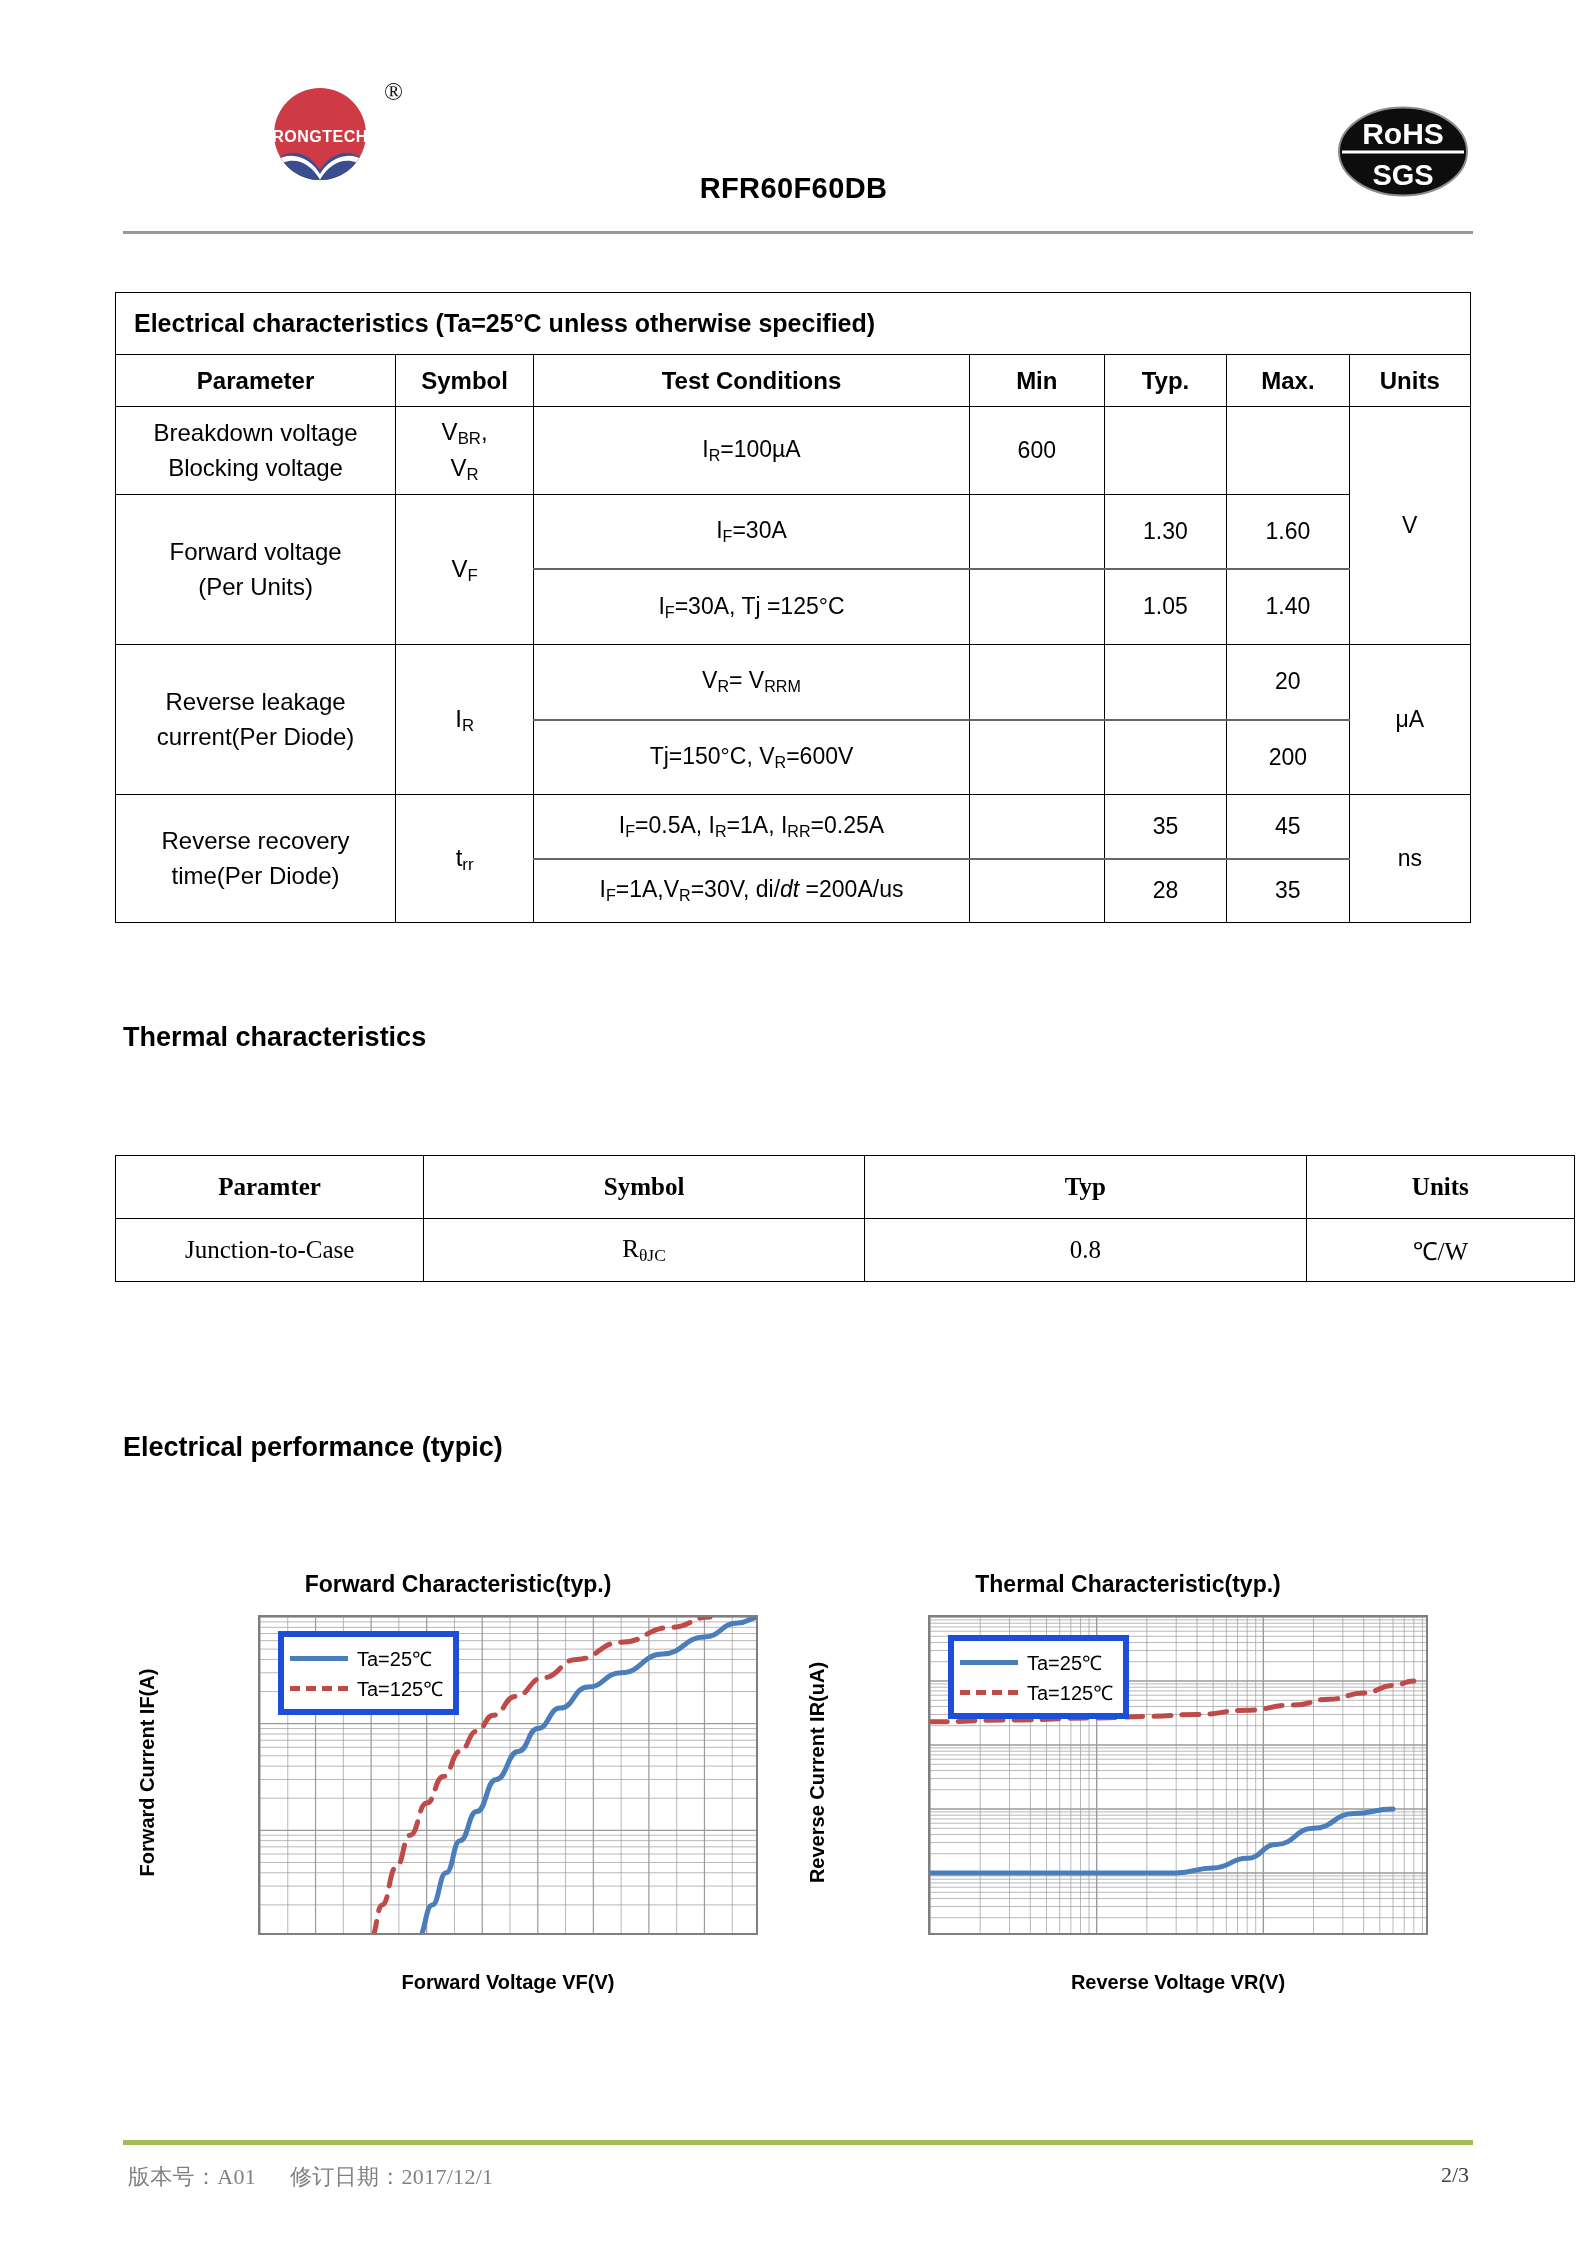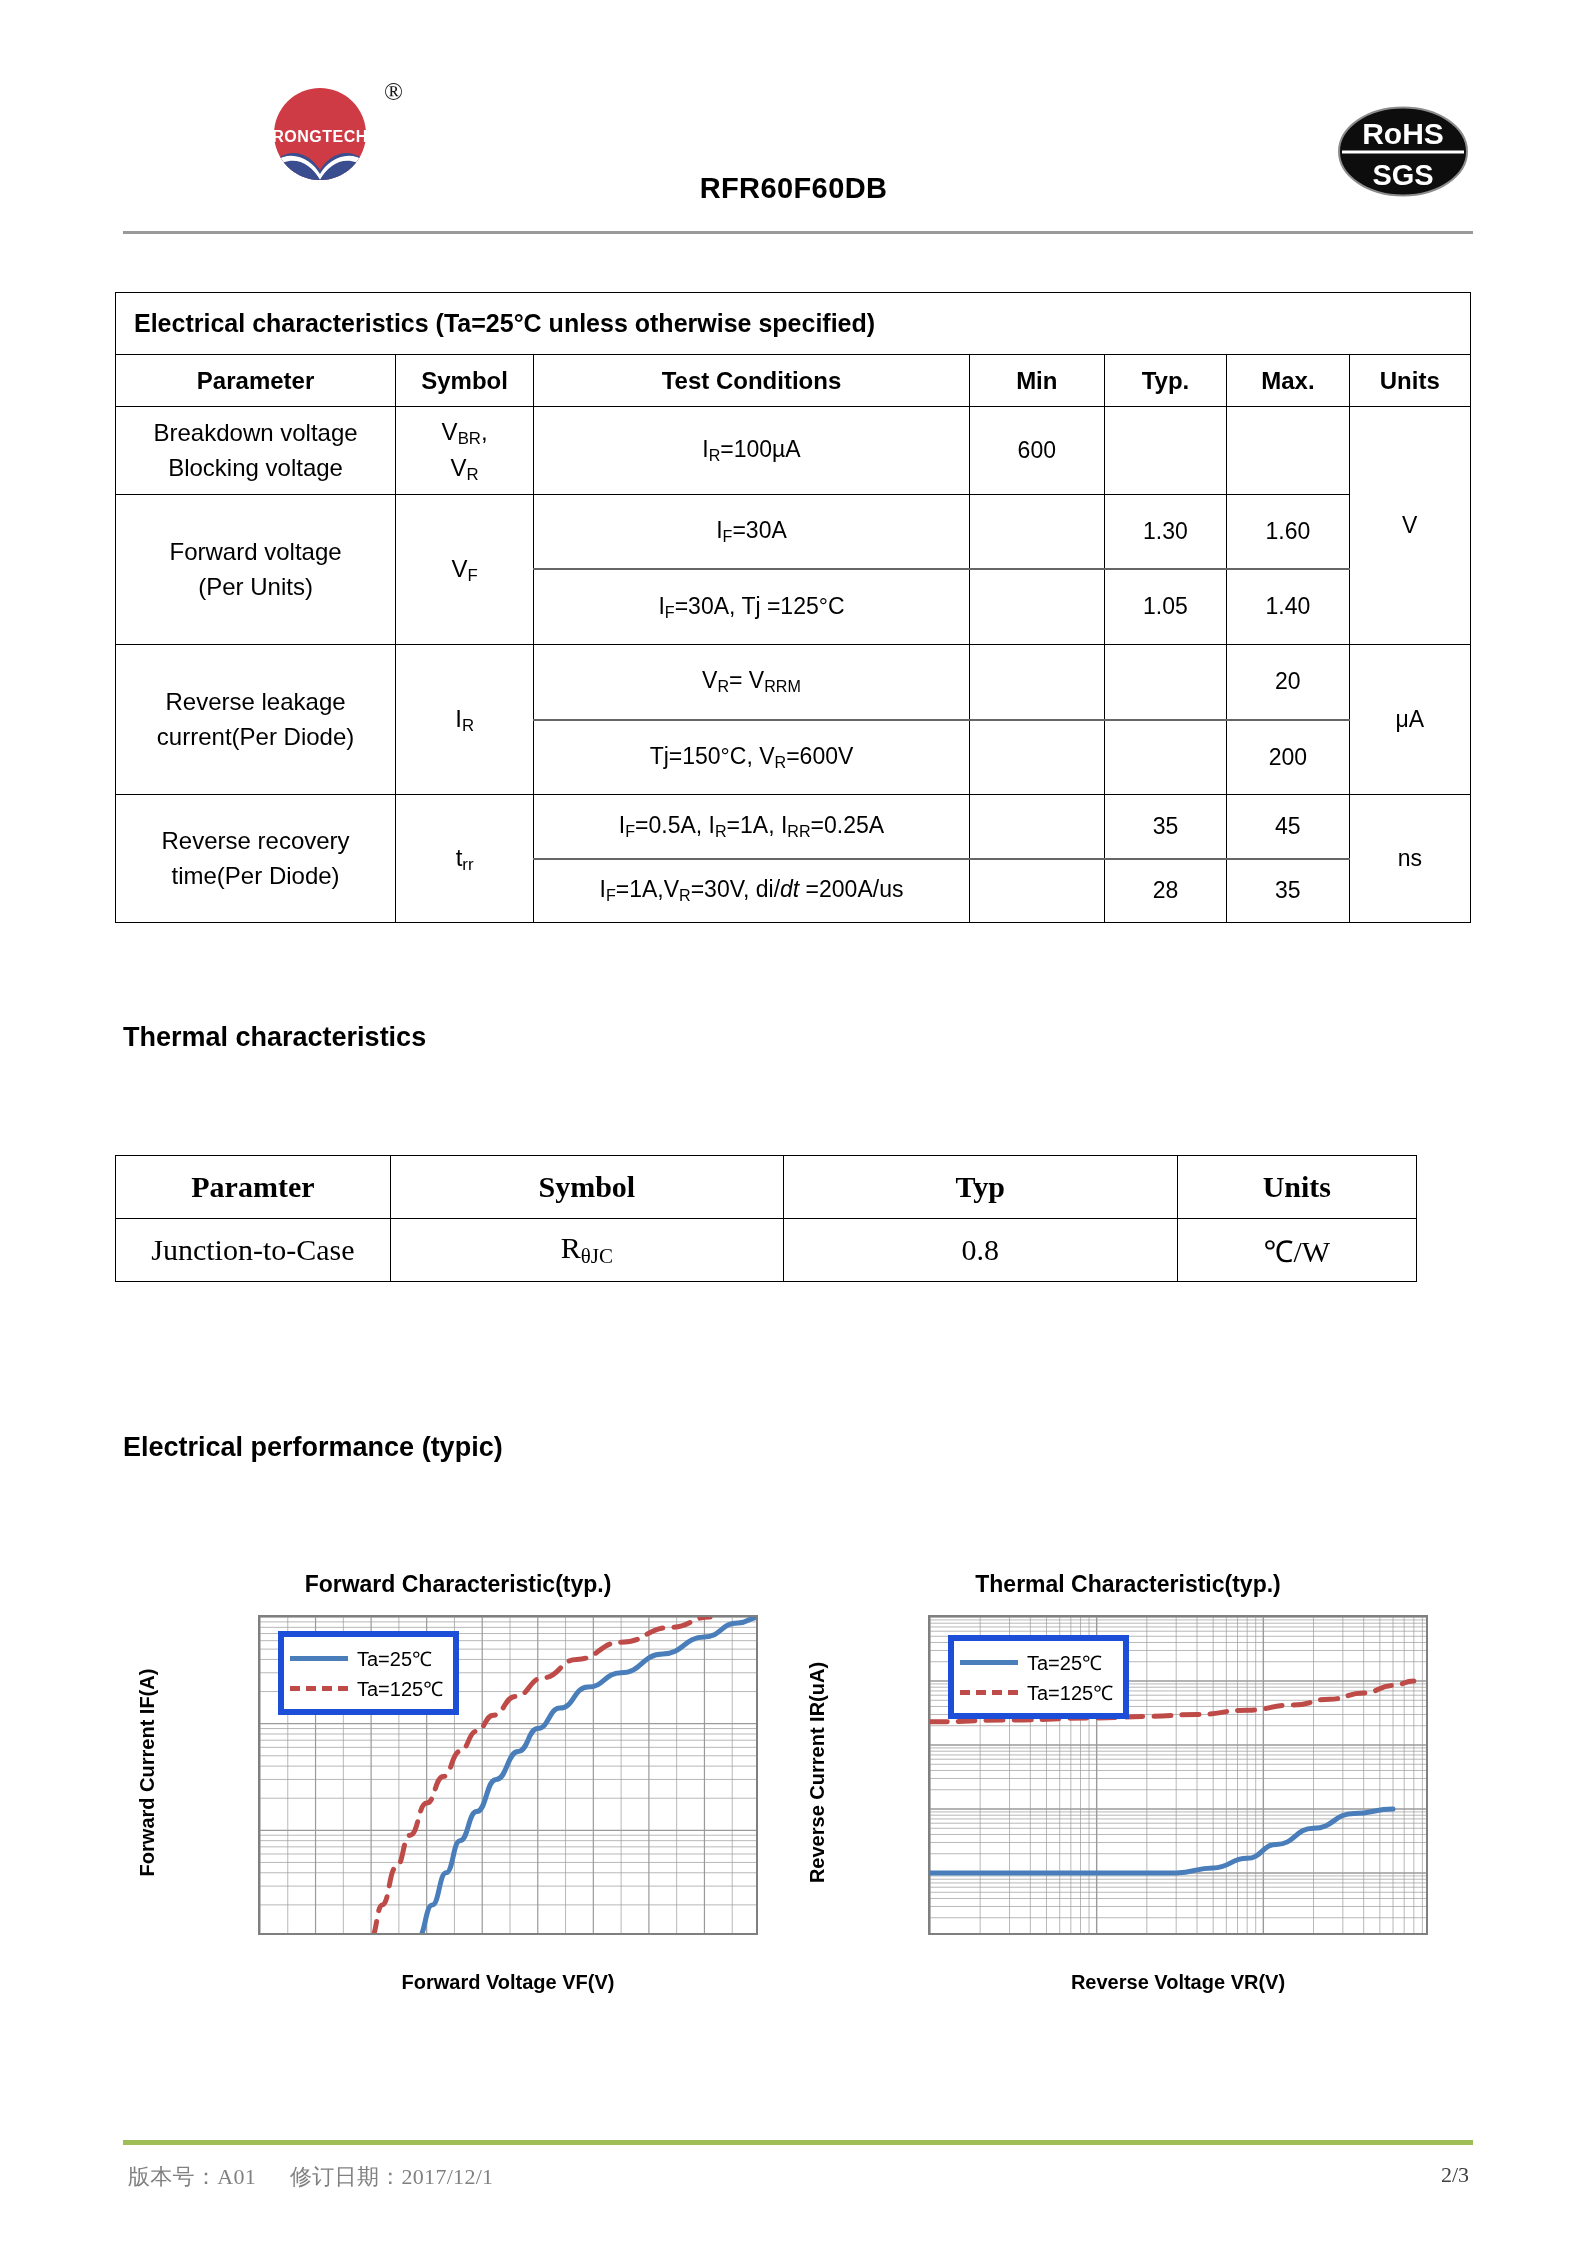--- a/index.html
+++ b/index.html
@@ -70,24 +70,24 @@
   .it { font-style:italic; }
   .thin-sep { border-top:2px solid #666 !important; }
 
   
   #thermal-head {
     position:absolute; left:123px; top:1022px;
     font-size:27px; font-weight:bold;
   }
   #thermal-table {
     position:absolute; left:115px; top:1155px;
-    width:1302px;
+    width:1460px;
     border-collapse:collapse;
     font-family:"Liberation Serif", serif;
-    font-size:30px;
+    font-size:25px;
     border-radius:25px;
   }
   #thermal-table td {
     border:1px solid #000;
     text-align:center;
     vertical-align:middle;
     height:63px;
   }
   #thermal-table .th { font-weight:bold; }
 

